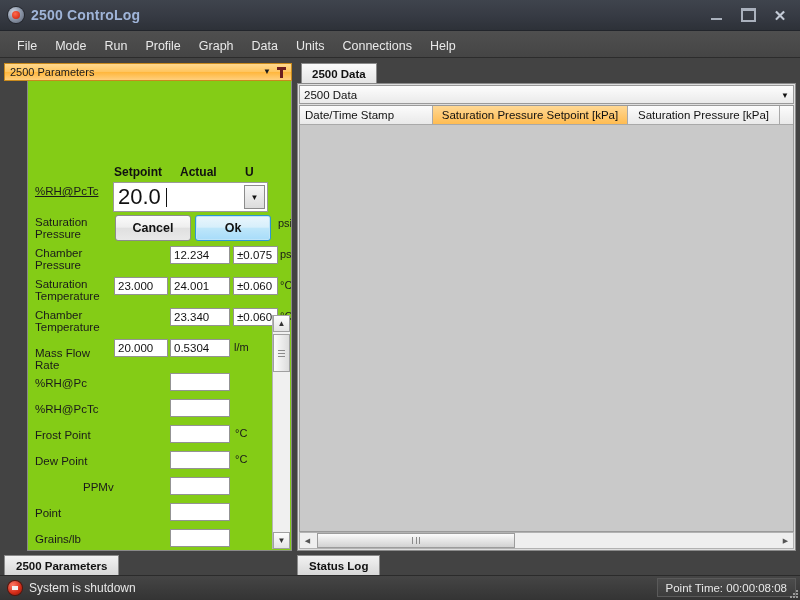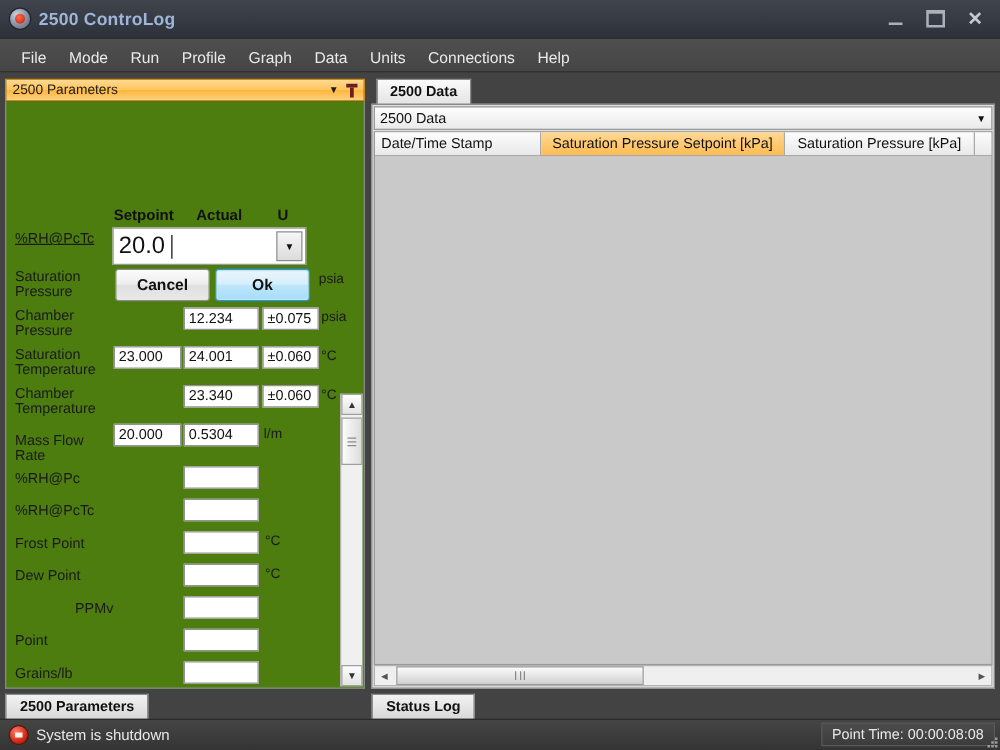--- a/index.html
+++ b/index.html
@@ -121,26 +121,27 @@
   .pin-icon { width: 9px; height: 11px; position: relative; }
   .pin-icon::before {
     content:""; position:absolute; left:0; top:0; width:9px; height:3px; background:#6d1f1f;
   }
   .pin-icon::after {
     content:""; position:absolute; left:3px; top:3px; width:3px; height:8px; background:#6d1f1f;
   }
 
   .param-body {
     flex: 1 1 auto;
-    background: #4d7c0f;
+    background: #84cc16;
     border: 1px solid #8a8a8a;
     border-top: none;
     position: relative;
     overflow: hidden;
     min-height: 0;
+    margin-left: 23px;
   }
   .param-scrollarea {
     position: absolute;
     left: 0; top: 0; right: 0; bottom: 0;
     overflow: hidden;
   }
   .col-head {
     position: absolute;
     font-size: 12px; font-weight: bold; color: #111;
   }
@@ -178,21 +179,21 @@
   .editor-combo {
     position: absolute;
     left: 85px; top: 101px;
     width: 155px; height: 30px;
     background: #fff;
     border: 1px solid #9a9a9a;
     box-sizing: border-box;
     display: flex; align-items: center;
   }
   .editor-combo .val {
-    font-size: 19px; color: #111; padding-left: 4px; line-height: 28px;
+    font-size: 22px; color: #111; padding-left: 4px; line-height: 28px;
   }
   .editor-combo .caret {
     width: 1px; height: 19px; background: #111; margin-left: 5px;
   }
   .combo-arrow {
     position: absolute; right: 2px; top: 2px;
     width: 21px; height: 24px;
     background: linear-gradient(to bottom,#f6f6f6,#dcdcdc);
     border: 1px solid #8c8c8c;
     box-sizing: border-box;

